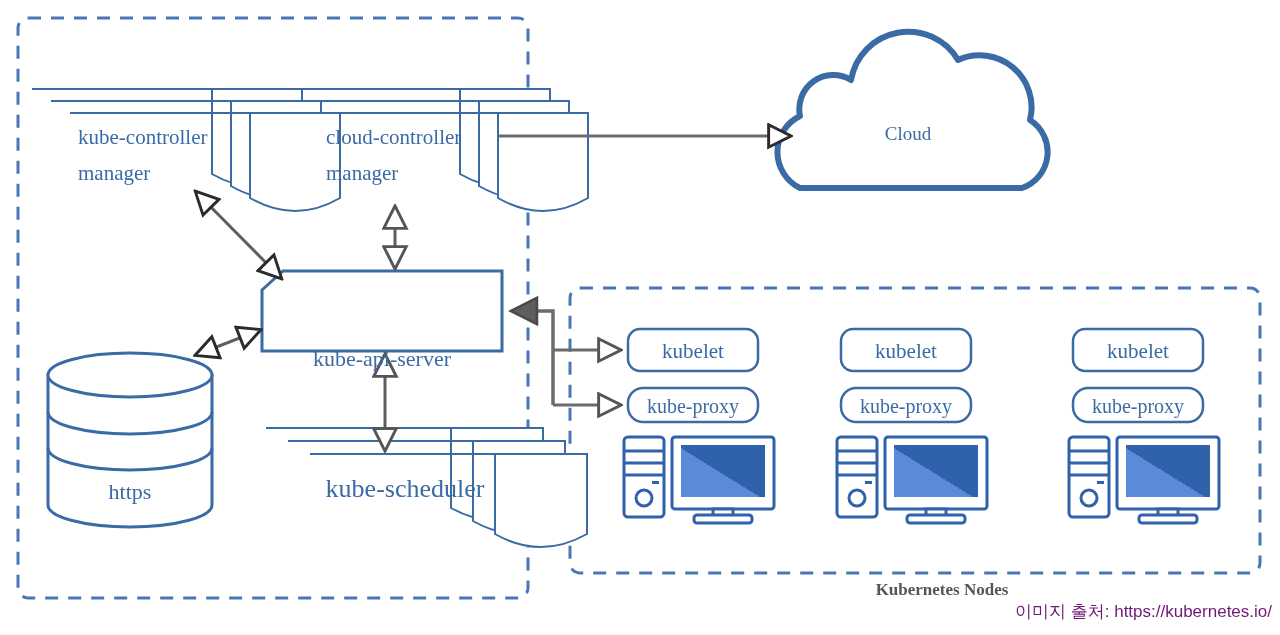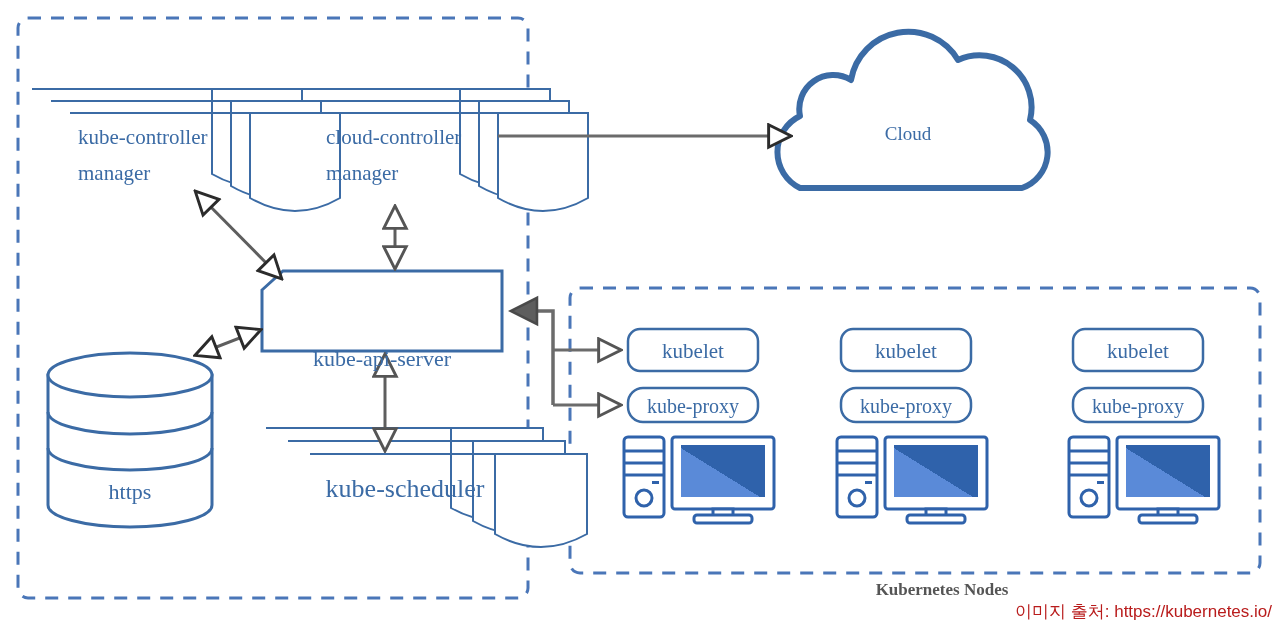--- a/index.html
+++ b/index.html
@@ -4,21 +4,21 @@
 <style>
   html,body{margin:0;padding:0;background:#ffffff;}
   body{width:1280px;height:635px;overflow:hidden;
        font-family:"Liberation Serif","DejaVu Serif",serif;}
   #stage{position:relative;width:1280px;height:635px;}
   #canvas{position:absolute;left:0;top:0;width:1280px;height:635px;}
   .txt{position:absolute;white-space:pre;pointer-events:none;}
   .node-label{color:#3b6ba5;font-family:"Liberation Serif","DejaVu Serif",serif;}
   .zone-label{color:#555555;font-weight:bold;font-size:17px;
               font-family:"Liberation Serif","DejaVu Serif",serif;}
-  .credit{color:#b91c1c;font-size:17px;
+  .credit{color:#701a75;font-size:17px;
           font-family:"Liberation Sans","DejaVu Sans",sans-serif;}
   .ctr{transform:translate(-50%,-50%);text-align:right;}
 </style>
 </head>
 <body>
 
 <div id="stage">
   <svg id="canvas" viewBox="0 0 1280 635">
     <defs>
       <linearGradient id="screenGrad" x1="0" y1="1" x2="1" y2="0">

